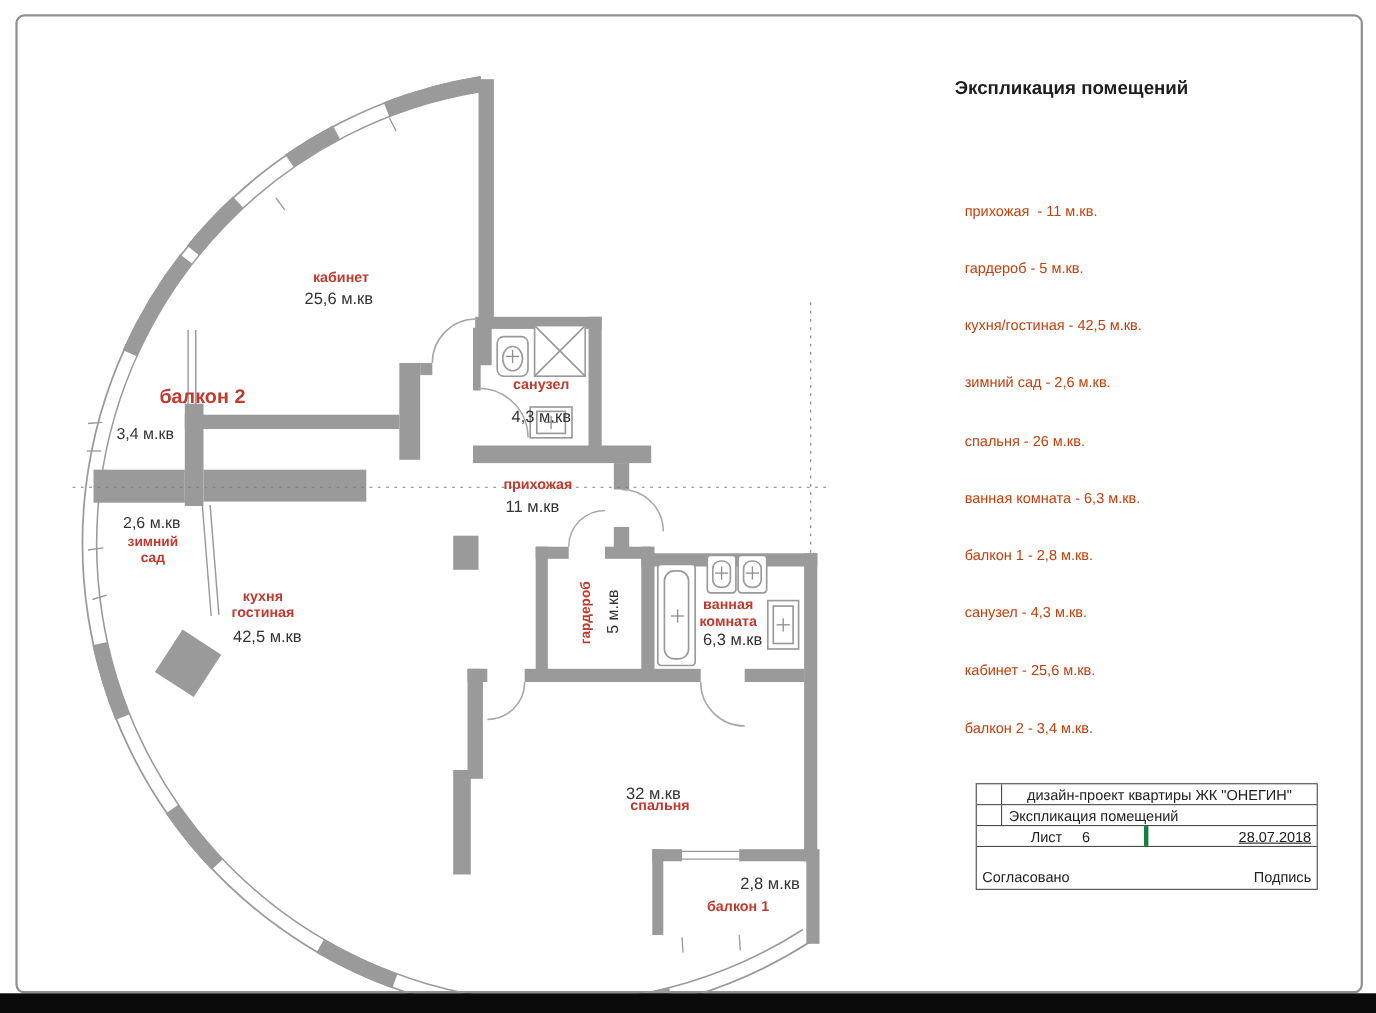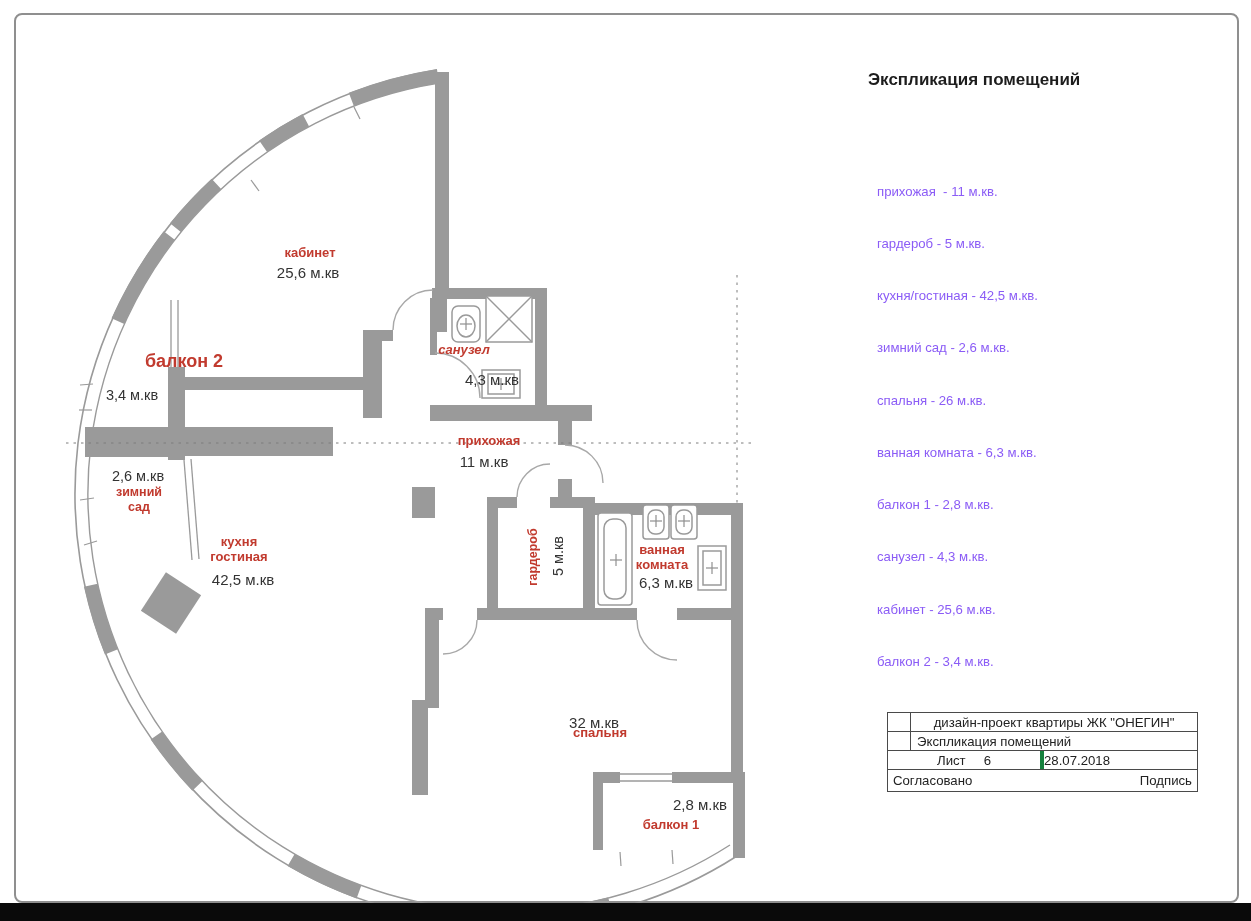--- a/index.html
+++ b/index.html
@@ -11,33 +11,33 @@
   .plan-area{position:absolute;left:0;top:0;width:1251px;height:921px;}
   .plan-svg{position:absolute;left:0;top:0;}
   .room-label{position:absolute;transform:translate(-50%,-50%);text-align:center;
          color:#c13a2e;font-weight:bold;font-size:13px;line-height:15px;white-space:pre-line;}
   .room-area{position:absolute;transform:translate(-50%,-50%);text-align:center;
          color:#333;font-size:15px;white-space:nowrap;}
   .rot{transform:translate(-50%,-50%) rotate(-90deg);white-space:nowrap;}
   .right-col{position:absolute;left:0;top:0;width:1251px;height:748px;}
   .expl-title{position:absolute;left:868px;top:70px;font-size:17px;font-weight:bold;color:#1d1d1d;}
   .expl-list{position:absolute;left:877px;top:148px;font-size:13.2px;line-height:17.4px;
-         color:#8b5cf6;white-space:pre;}
+         color:#c2410c;white-space:pre;}
   .summary{position:absolute;left:877px;top:383px;font-size:15.5px;font-weight:bold;
          line-height:21px;color:#222;white-space:pre;}
   .title-block{position:absolute;left:887px;top:712px;width:309px;border:1px solid #4a4a4a;
          font-size:13.2px;color:#222;background:#fff;}
   .tb-row{display:flex;border-bottom:1px solid #4a4a4a;height:18px;align-items:center;}
-  .tb-row:last-child{border-bottom:none;height:21px;}
+  .tb-row:last-child{border-bottom:none;height:21px;margin-top:17px;}
   .tb-spacer{width:22px;align-self:stretch;border-right:1px solid #4a4a4a;}
   .tb-main{flex:1;text-align:center;}
   .tb-main-left{flex:1;text-align:left;padding-left:6px;}
   .tb-cell-sheet{width:152px;align-self:stretch;border-right:4px solid #15803d;
          display:flex;align-items:center;justify-content:center;gap:18px;}
-  .tb-cell-date{flex:1;text-align:left;padding-right:5px;}
+  .tb-cell-date{flex:1;text-align:right;padding-right:5px;text-decoration:underline;}
   .tb-last{flex:1;display:flex;justify-content:space-between;padding:0 5px;}
 </style>
 </head>
 <body>
 
 <div class="stage">
   <div class="page-border"></div>
 
   <div class="plan-area">
     <svg class="plan-svg" width="1251" height="921" viewBox="0 0 1251 921">
@@ -163,21 +163,21 @@
         <line x1="737" y1="275" x2="737" y2="505"></line>
       </g>
     </svg>
 
     <div class="room-label" style="left:310px;top:252px;">кабинет</div>
     <div class="room-area" style="left:308px;top:272px;">25,6 м.кв</div>
 
     <div class="room-label" style="left:140px;top:361px;font-size:18px;margin-left:44px;">балкон 2</div>
     <div class="room-area" style="left:132px;top:395px;font-size:14.5px;">3,4 м.кв</div>
 
-    <div class="room-label" style="left:464px;top:349px;font-style:italic;">санузел</div>
+    <div class="room-label" style="left:492px;top:349px;">санузел</div>
     <div class="room-area" style="left:492px;top:367px;margin-top:12px;">4,3 м.кв</div>
 
     <div class="room-label" style="left:489px;top:440px;">прихожая</div>
     <div class="room-area" style="left:484px;top:461px;">11 м.кв</div>
 
     <div class="room-area" style="left:138px;top:476px;font-size:14.5px;">2,6 м.кв</div>
     <div class="room-label" style="left:139px;top:500px;width:58px;font-size:12.5px;">зимний сад</div>
 
     <div class="room-label" style="left:239px;top:549px;width:74px;">кухня гостиная</div>
     <div class="room-area" style="left:243px;top:579px;">42,5 м.кв</div>

